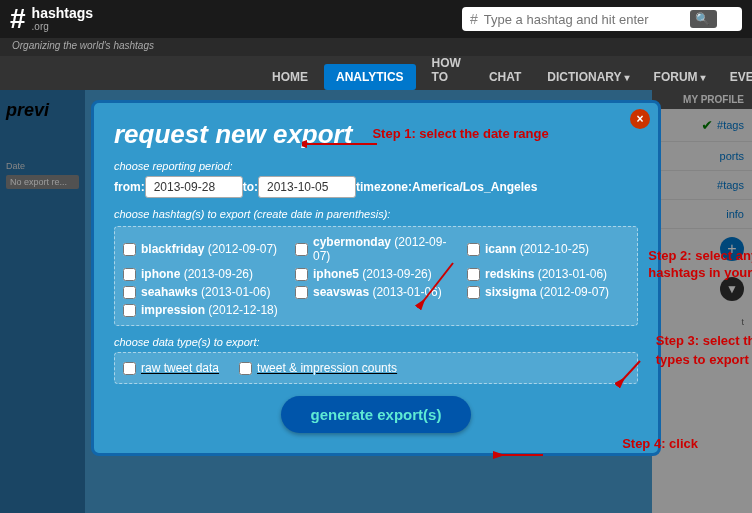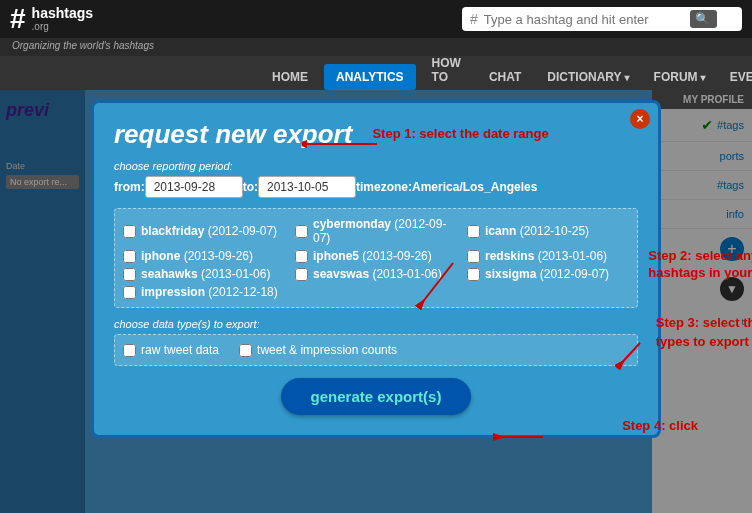--- a/index.html
+++ b/index.html
@@ -201,21 +201,21 @@
     .left-partial {
       position: absolute;
       left: 0;
       top: 0;
       width: 85px;
       height: 100%;
       background: rgba(0,50,100,0.4);
       padding: 10px 6px;
     }
     .left-partial-text {
-      color: #4c1d95;
+      color: #000000;
       font-size: 18px;
       font-weight: bold;
       font-style: italic;
     }
     .left-partial-label {
       color: #ddd;
       font-size: 9px;
       margin-top: 40px;
     }
     .left-partial-noevent {
@@ -337,20 +337,21 @@
       margin-top: 8px;
     }
     .data-types-grid {
       display: flex;
       gap: 20px;
       padding: 8px;
       background: rgba(255,255,255,0.15);
       border: 1px dashed rgba(255,255,255,0.5);
       border-radius: 4px;
       margin-bottom: 12px;
+      text-decoration: underline;
     }
     .data-type-item {
       display: flex;
       align-items: center;
       gap: 5px;
       color: #fff;
       font-size: 12px;
     }
 
     
@@ -457,20 +458,21 @@
       <div class="date-row">
         <span class="date-label">from:</span>
         <input class="date-input" type="text" value="2013-09-28" style="">
         <span class="date-label">to:</span>
         <input class="date-input" type="text" value="2013-10-05" style="">
         <span class="timezone-text">timezone:</span>
         <span class="timezone-text">America/Los_Angeles</span>
       </div>
 
       <div style="position:relative;">
+        <div class="hashtag-section-label">choose hashtag(s) to export (create date in parenthesis):</div>
         <div class="hashtag-grid">
 
           <div class="hashtag-item">
             <input type="checkbox" style="">
             <span><b>blackfriday</b> (2012-09-07)</span>
           </div>
           <div class="hashtag-item">
             <input type="checkbox" style="">
             <span><b>cybermonday</b> (2012-09-07)</span>
           </div>

